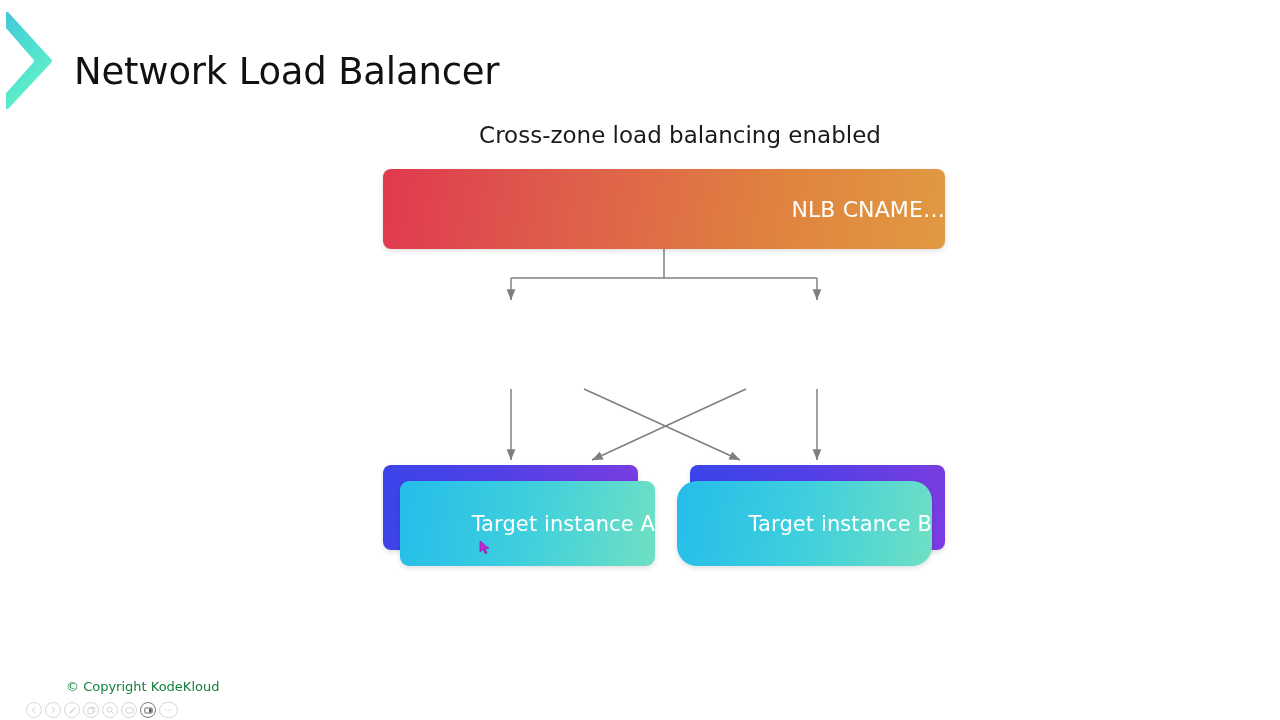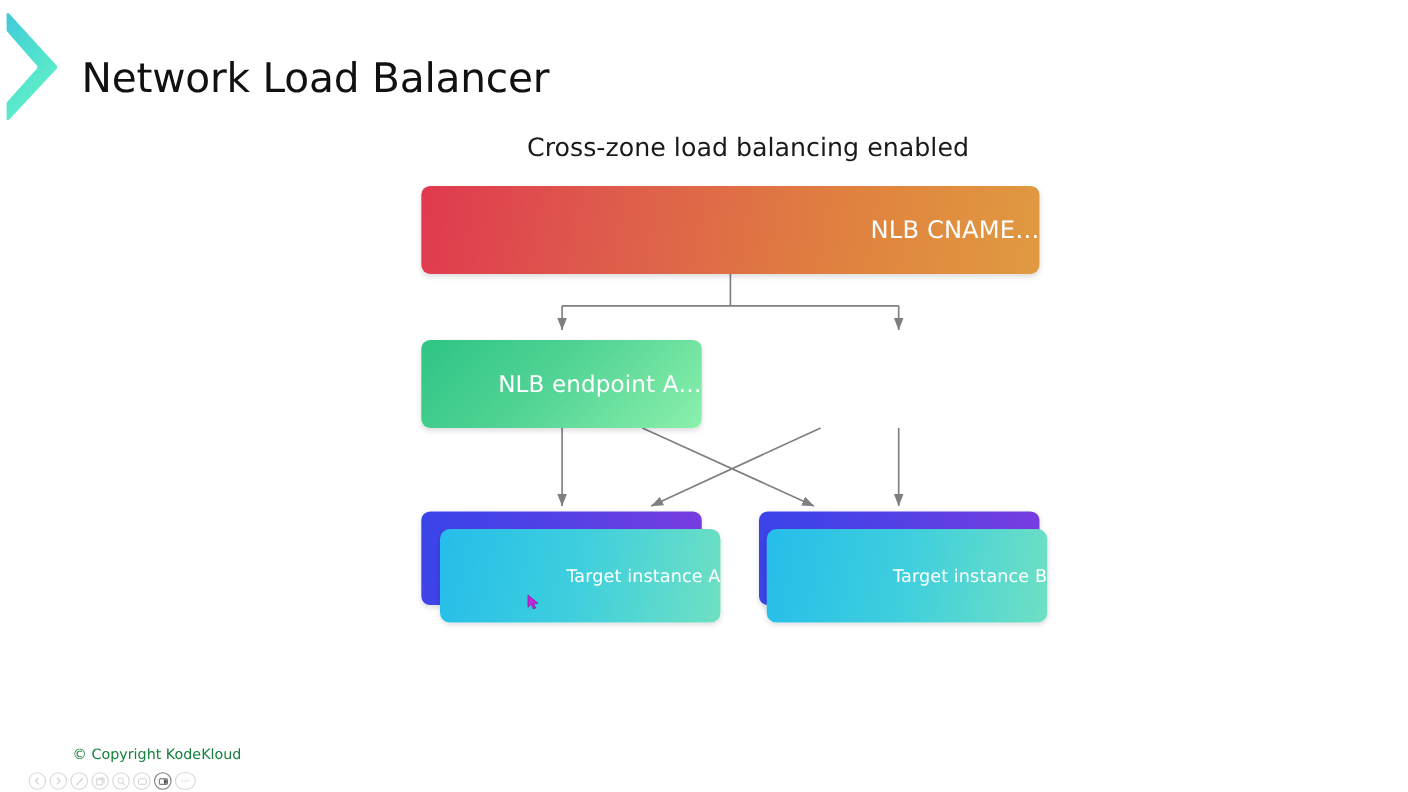--- a/index.html
+++ b/index.html
@@ -66,24 +66,24 @@
   .node-target-back {
     width:255px; height:85px; border-radius:8px;
     background:linear-gradient(100deg,#3a44e9 0%,#5141e6 45%,#7c3ce0 100%);
   }
   .node-target-back-a { left:359px; top:465px; }
   .node-target-back-b { left:666px; top:465px; }
 
   .node-target-front {
     width:255px; height:85px; border-radius:9px;
     background:linear-gradient(100deg,#25bdea 0%,#3fcfdd 50%,#6fe0c3 100%);
-    font-size:16px;
+    font-size:21px;
   }
   .node-target-front-a { left:376px; top:481px; }
-  .node-target-front-b { left:673px; top:481px; }
+  .node-target-front-b { left:653px; top:481px;border-radius:20px; }
 
   
   .copyright {
     position:absolute; left:42px; top:679px;
     font-size:13px; color:#15803d;
   }
   .toolbar {
     position:absolute; left:2px; top:702px;
     display:flex; align-items:center; gap:3px;
   }
@@ -141,23 +141,20 @@
 
         <path d="M560,389 L716,460" marker-end="url(#ah)"></path>
         <path d="M722,389 L568,460" marker-end="url(#ah)"></path>
       </g>
     </svg>
 
     <div class="node node-cname">
       <span>NLB CNAME…</span>
     </div>
 
-    <div class="node node-endpoint node-endpoint-a">
-      <span>NLB endpoint A…</span>
-    </div>
 
 
     <div class="node node-target-back node-target-back-a"></div>
     <div class="node node-target-front node-target-front-a">
       <span>Target instance A</span>
     </div>
 
     <div class="node node-target-back node-target-back-b"></div>
     <div class="node node-target-front node-target-front-b">
       <span>Target instance B</span>

